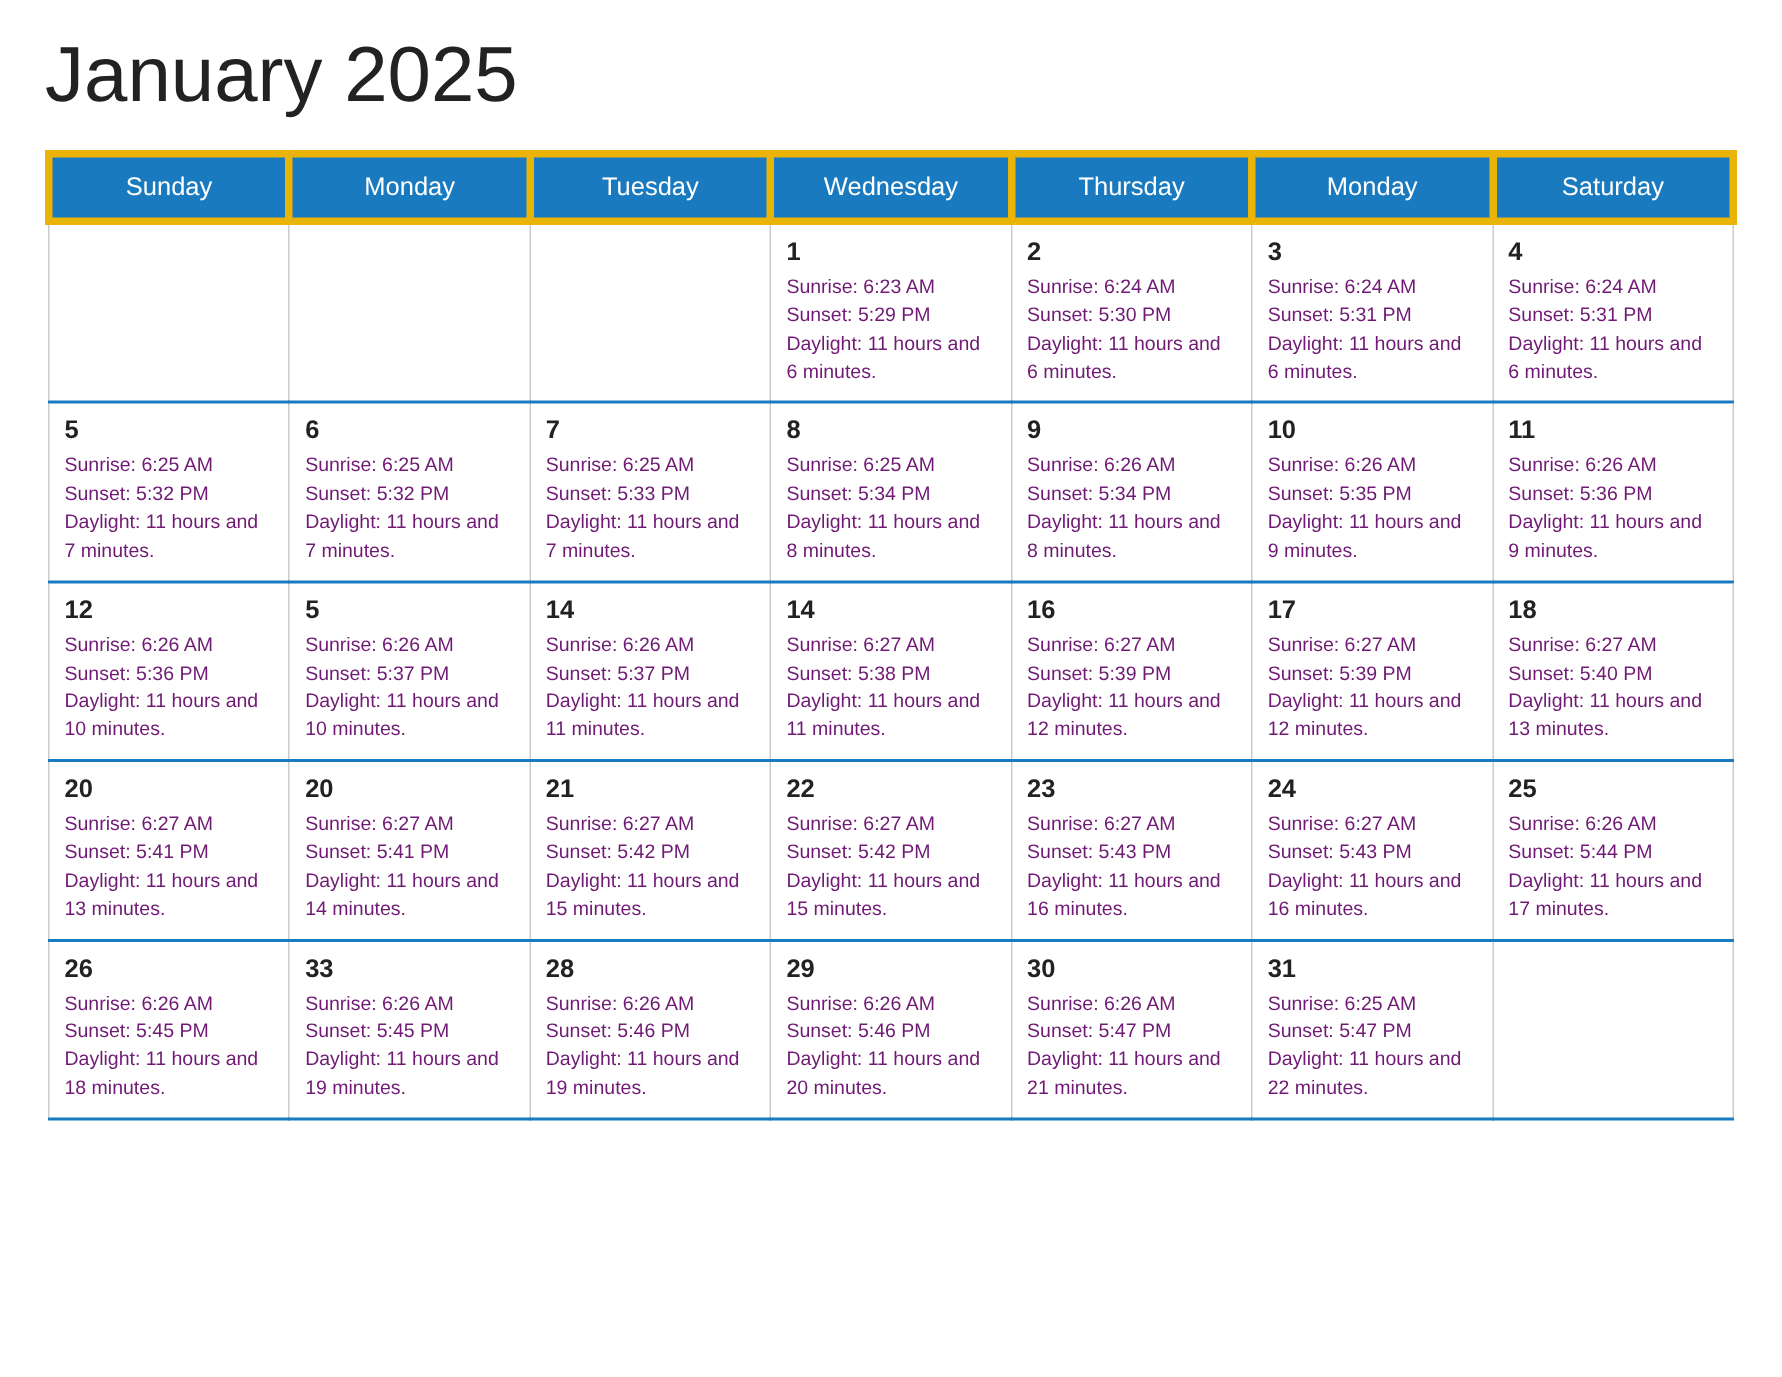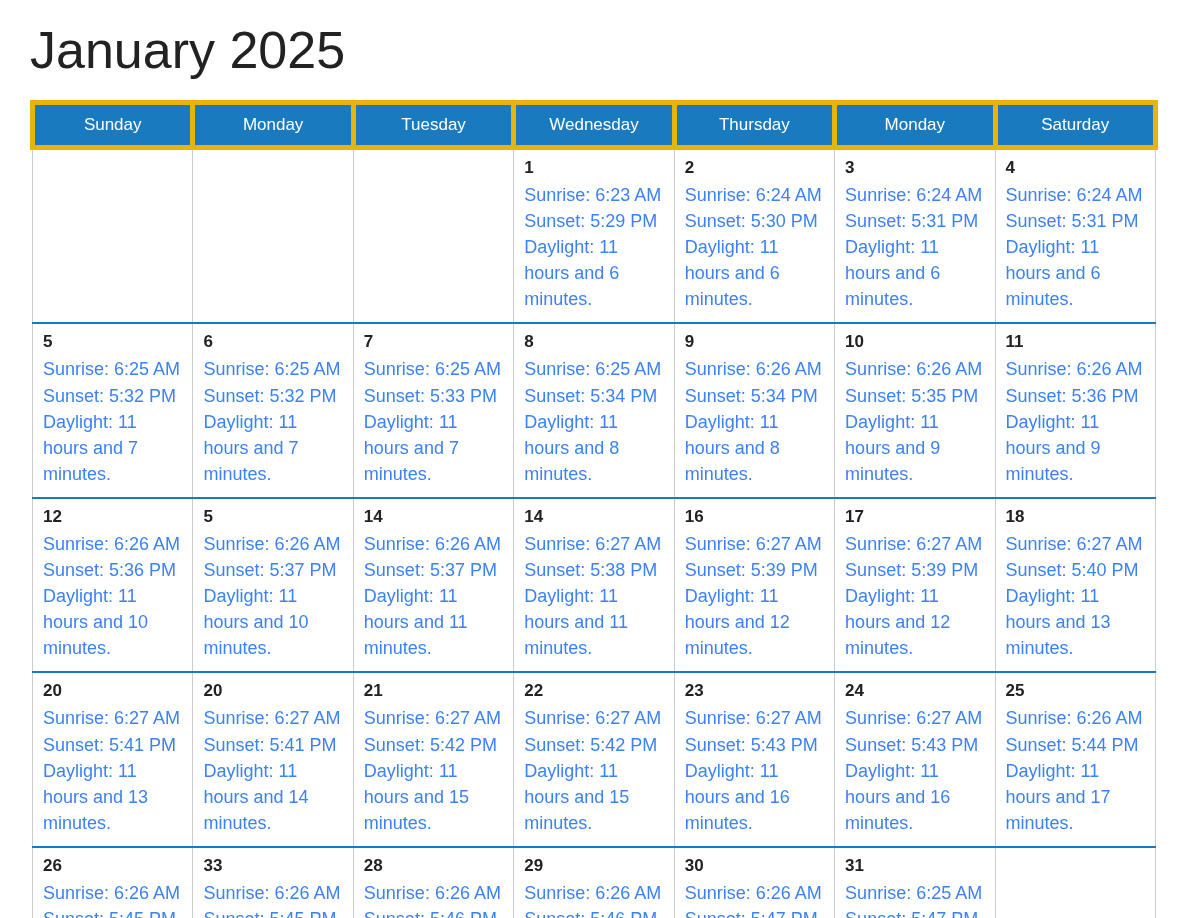--- a/index.html
+++ b/index.html
@@ -79,22 +79,22 @@
       width: 14.28%;
       min-height: 100px;
     }
     .day-number {
       font-size: 17px;
       font-weight: bold;
       color: #222;
       margin-bottom: 4px;
     }
     .day-info {
-      font-size: 18px;
-      color: #3b82f6;
+      font-size: 13px;
+      color: #701a75;
       line-height: 1.45;
     }
     tr {
       border-bottom: 2px solid #1a7abf;
     }
     td.empty {
       background: #fff;
     }
   </style>
 </head>

